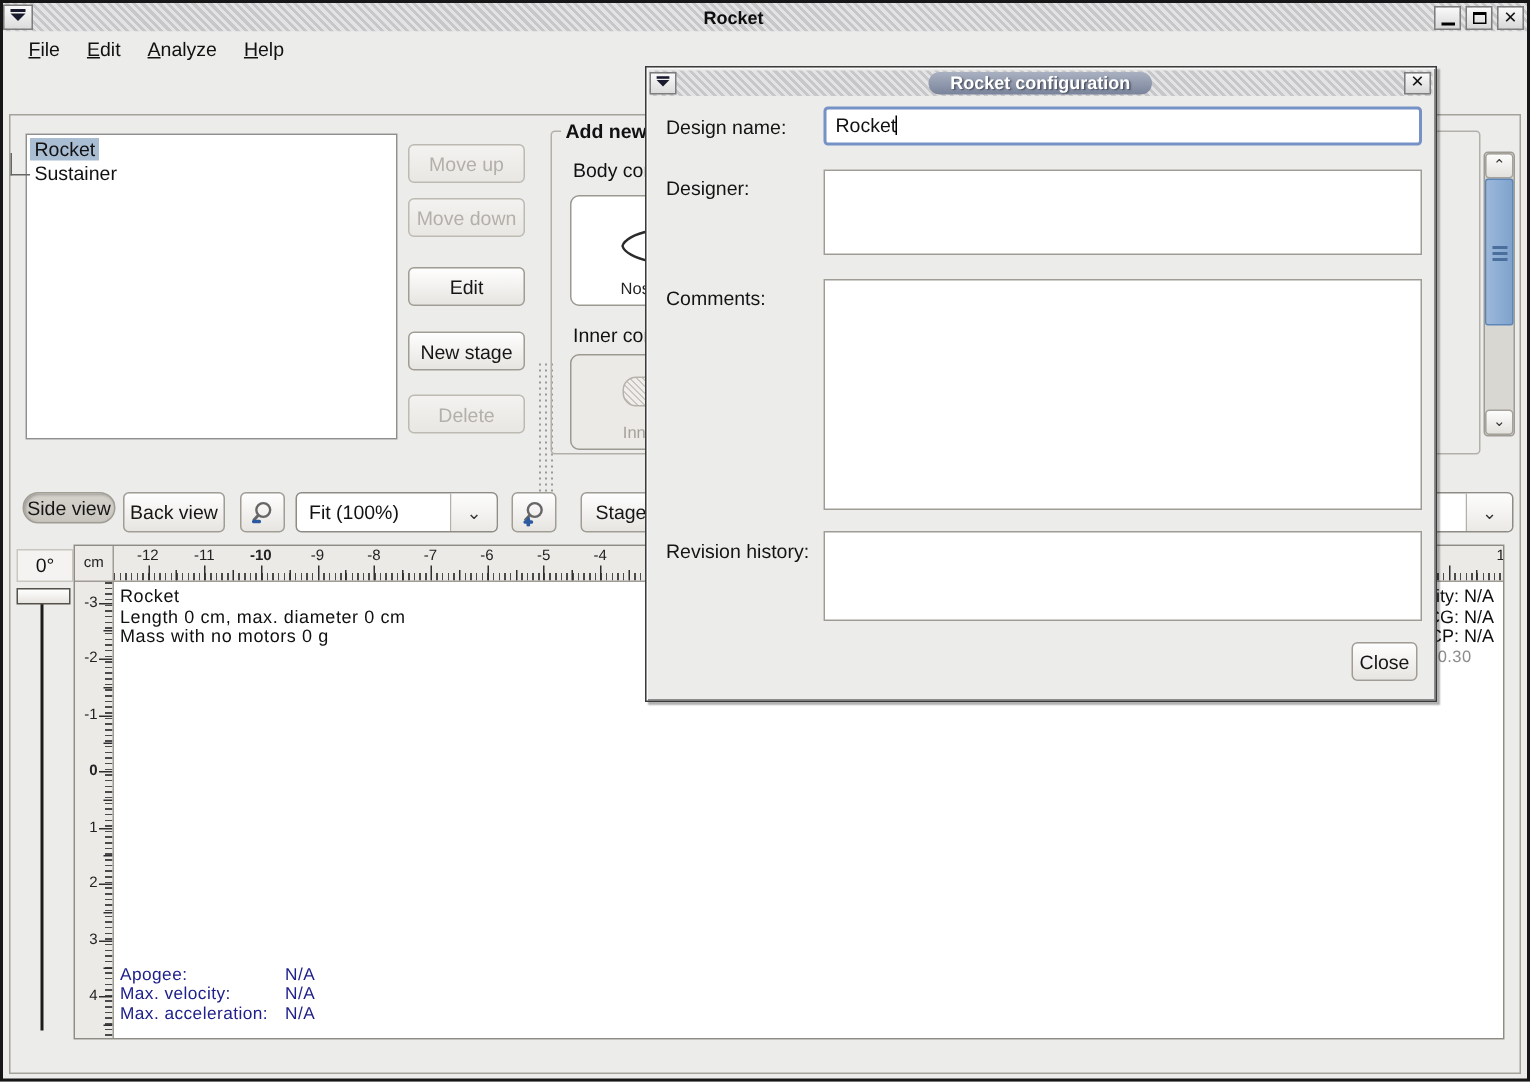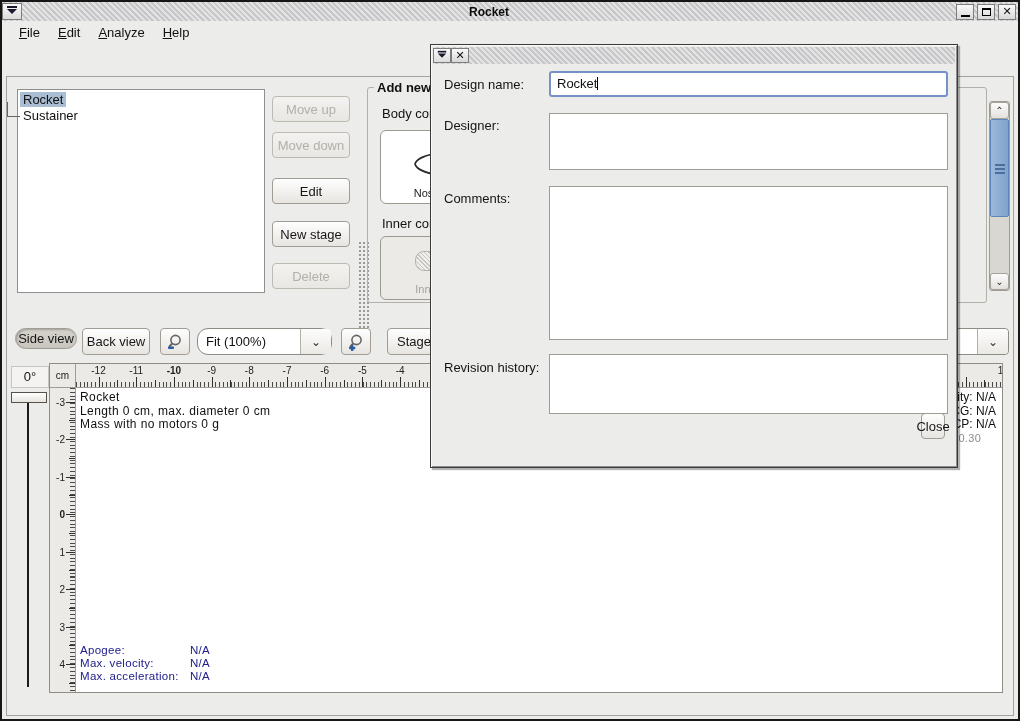--- a/index.html
+++ b/index.html
@@ -107,21 +107,21 @@
   .dtext{flex:1;display:flex;justify-content:center;}
   .dbadge{background:linear-gradient(#a9b1c1,#79839a);border-radius:8px;padding:0 14px;font-size:12px;font-weight:bold;
           color:#fff;text-shadow:1px 1px 1px #4b4f5d;line-height:15px;}
   .dclose{width:18px;height:15px;background:linear-gradient(#fafafa,#d8d8d8);border:1px solid #7d7d7d;box-sizing:border-box;
           text-align:center;line-height:13px;font-size:11px;font-weight:bold;margin-right:1px;}
   .dlabel{position:absolute;left:13px;font-size:13px;color:#141414;white-space:nowrap;}
   .dfield{position:absolute;left:118px;width:399px;background:#fff;box-sizing:border-box;}
   .focusfield{border:2px solid #7591c6;border-radius:3px;font-size:13px;padding:3px 6px;}
   .caret{display:inline-block;width:1px;height:13px;background:#000;vertical-align:-2px;}
   .dtextarea{border:1px solid #9f9c95;}
-  .closebtn{position:absolute;right:12px;bottom:28px;width:24px;height:26px;}
+  .closebtn{position:absolute;right:12px;bottom:13px;width:44px;height:26px;}
 </style>
 </head>
 <body>
 
 <div id="app">
 
   <div class="titlebar hatch">
     <div class="sysbtn">
         <span class="symenu"></span>
       </div>
@@ -195,21 +195,21 @@
     <div class="toolbar">
       <div class="btn pressed" style="position:absolute;left:8px;top:3px;width:62px;height:21px;border-radius:11px;">Side view</div>
       <div class="btn" style="position:absolute;left:75px;top:3px;width:68px;height:27px;">Back view</div>
       <div class="btn" style="position:absolute;left:153px;top:3px;width:30px;height:27px;">
         <svg class="magsvg" width="18" height="18" viewBox="0 0 18 18">
           <circle cx="9.5" cy="7" r="4.6" fill="none" stroke="#666" stroke-width="1.6"></circle>
           <line x1="6.2" y1="10.5" x2="3" y2="14" stroke="#666" stroke-width="2"></line>
           <rect x="2" y="13.5" width="6" height="2.4" rx="1" fill="#2c5aa0"></rect>
         </svg>
       </div>
-      <div class="combo" style="left:190px;top:3px;width:135px;border-radius:11px;">
+      <div class="combo" style="left:190px;top:3px;width:135px;">
         <span class="ctext">Fit (100%)</span>
         <span class="cchev">⌄</span>
       </div>
       <div class="btn" style="position:absolute;left:334px;top:3px;width:30px;height:27px;">
         <svg class="magsvg" width="18" height="18" viewBox="0 0 18 18">
           <circle cx="9.5" cy="7" r="4.6" fill="none" stroke="#666" stroke-width="1.6"></circle>
           <line x1="6.2" y1="10.5" x2="3" y2="14" stroke="#666" stroke-width="2"></line>
           <rect x="2" y="13.8" width="6.4" height="2.4" rx="1" fill="#2c5aa0"></rect>
           <rect x="4" y="11.8" width="2.4" height="6.4" rx="1" fill="#2c5aa0"></rect>
         </svg>
@@ -357,20 +357,23 @@
       </div>
     </div>
 
   </div>
 
   <div class="dialog">
     <div class="dtitle hatch">
       <div class="sysbtn">
           <span class="symenu" style="transform:scale(.85);"></span>
         </div>
+      <div class="dtext">
+          <span class="dbadge">Rocket configuration</span>
+        </div>
       <div class="dclose"><span>✕</span></div>
     </div>
 
     <span class="dlabel" style="top:32px;">Design name:</span>
     <div class="dfield focusfield" style="top:26px;height:26px;">
       <span>Rocket</span><span class="caret"></span>
     </div>
 
     <span class="dlabel" style="top:73px;">Designer:</span>
     <div class="dfield dtextarea" style="top:68px;height:57px;"></div>

